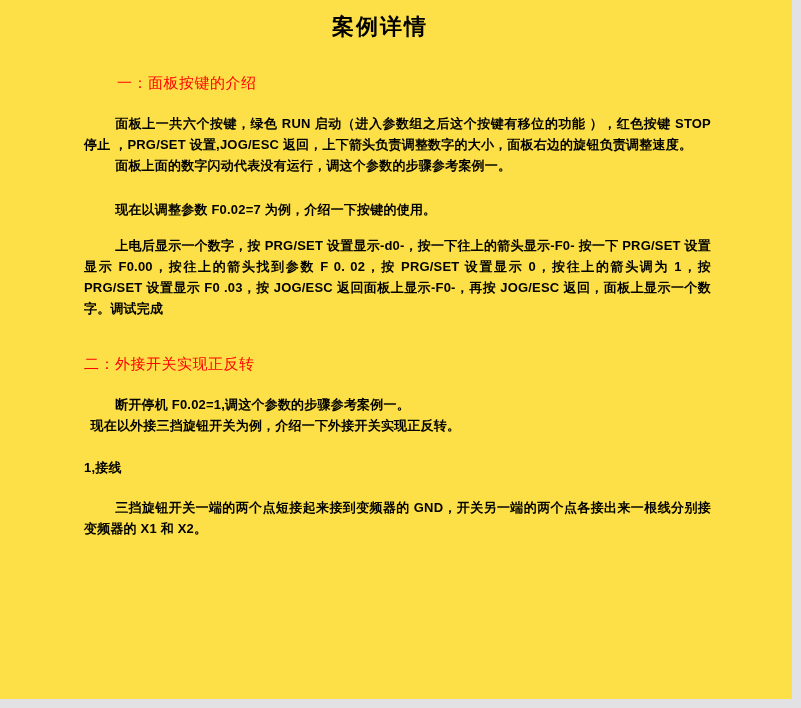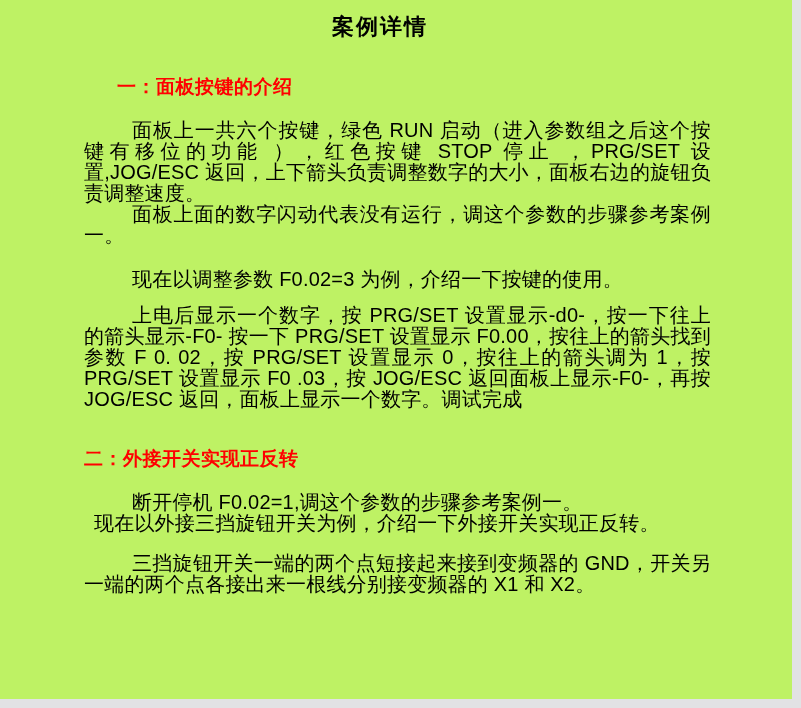--- a/index.html
+++ b/index.html
@@ -4,21 +4,21 @@
 <style>
   * { margin: 0; padding: 0; box-sizing: border-box; }
   html, body {
     width: 801px;
     height: 708px;
     background: #ffffff;
     font-family: "Liberation Sans", "DejaVu Sans", sans-serif;
     color: #000;
     overflow: hidden;
   }
-  .page { position: relative; width: 801px; height: 708px; background: #bef264; }
+  .page { position: relative; width: 801px; height: 708px; background: #fde047; }
 
   .edge-right {
     position: absolute; top: 0; left: 792px; width: 9px; height: 708px;
     background: var(--edge-gray, #e2e2e4);
   }
   .edge-bottom {
     position: absolute; left: 0; top: 699px; width: 801px; height: 9px;
     background: var(--edge-gray, #e2e2e4);
   }
 
@@ -28,31 +28,31 @@
     margin-top: 12px;
     margin-right: 35px;
     text-align: center;
     font-size: 22px;
     letter-spacing: 2px;
     font-weight: 700;
   }
 
   .sec-heading {
     color: var(--heading-red, #ff0000);
-    font-size: 19px;
-    font-weight: 700;
+    font-size: 15px;
+    font-weight: 400;
     letter-spacing: 0.5px;
   }
   .h1 { margin-top: 32px; margin-left: 33px; }
   .h2 { margin-top: 36px; margin-left: 0; }
 
   .para {
-    font-size: 20px;
+    font-size: 13px;
     line-height: 21px;
-    font-weight: 400;
+    font-weight: 700;
     text-align: justify;
     letter-spacing: 0.2px;
   }
   .ind2 { text-indent: 2.4em; }
   .ind1 { text-indent: 0.5em; }
 </style>
 </head>
 <body>
 
 <div class="page">
@@ -60,31 +60,32 @@
   <div class="content">
 
     <div class="doc-title">案例详情</div>
 
     <div class="sec-heading h1">一：面板按键的介绍</div>
 
     <p class="para ind2" style="margin-top:20px">面板上一共六个按键，绿色 RUN 启动（进入参数组之后这个按键有移位的功能 ），红色按键 STOP 停止 ，PRG/SET 设置,JOG/ESC 返回，上下箭头负责调整数字的大小，面板右边的旋钮负责调整速度。</p>
 
     <p class="para ind2">面板上面的数字闪动代表没有运行，调这个参数的步骤参考案例一。</p>
 
-    <p class="para ind2" style="margin-top:23px">现在以调整参数 F0.02=3 为例，介绍一下按键的使用。</p>
+    <p class="para ind2" style="margin-top:23px">现在以调整参数 F0.02=7 为例，介绍一下按键的使用。</p>
 
     <p class="para ind2" style="margin-top:15px">上电后显示一个数字，按 PRG/SET 设置显示-d0-，按一下往上的箭头显示-F0- 按一下 PRG/SET 设置显示 F0.00，按往上的箭头找到参数 F 0. 02，按 PRG/SET 设置显示 0，按往上的箭头调为 1，按 PRG/SET 设置显示 F0 .03，按 JOG/ESC 返回面板上显示-F0-，再按 JOG/ESC 返回，面板上显示一个数字。调试完成</p>
 
     <div class="sec-heading h2">二：外接开关实现正反转</div>
 
     <p class="para ind2" style="margin-top:20px">断开停机 F0.02=1,调这个参数的步骤参考案例一。</p>
 
 
     <p class="para ind1" style="">现在以外接三挡旋钮开关为例，介绍一下外接开关实现正反转。</p>
 
+    <p class="para" style="margin-top:21px">1,接线</p>
 
     <p class="para ind2" style="margin-top:19px">三挡旋钮开关一端的两个点短接起来接到变频器的 GND，开关另一端的两个点各接出来一根线分别接变频器的 X1 和 X2。</p>
 
   </div>
 
   <div class="edge-right"></div>
   <div class="edge-bottom"></div>
 
 </div>
 

